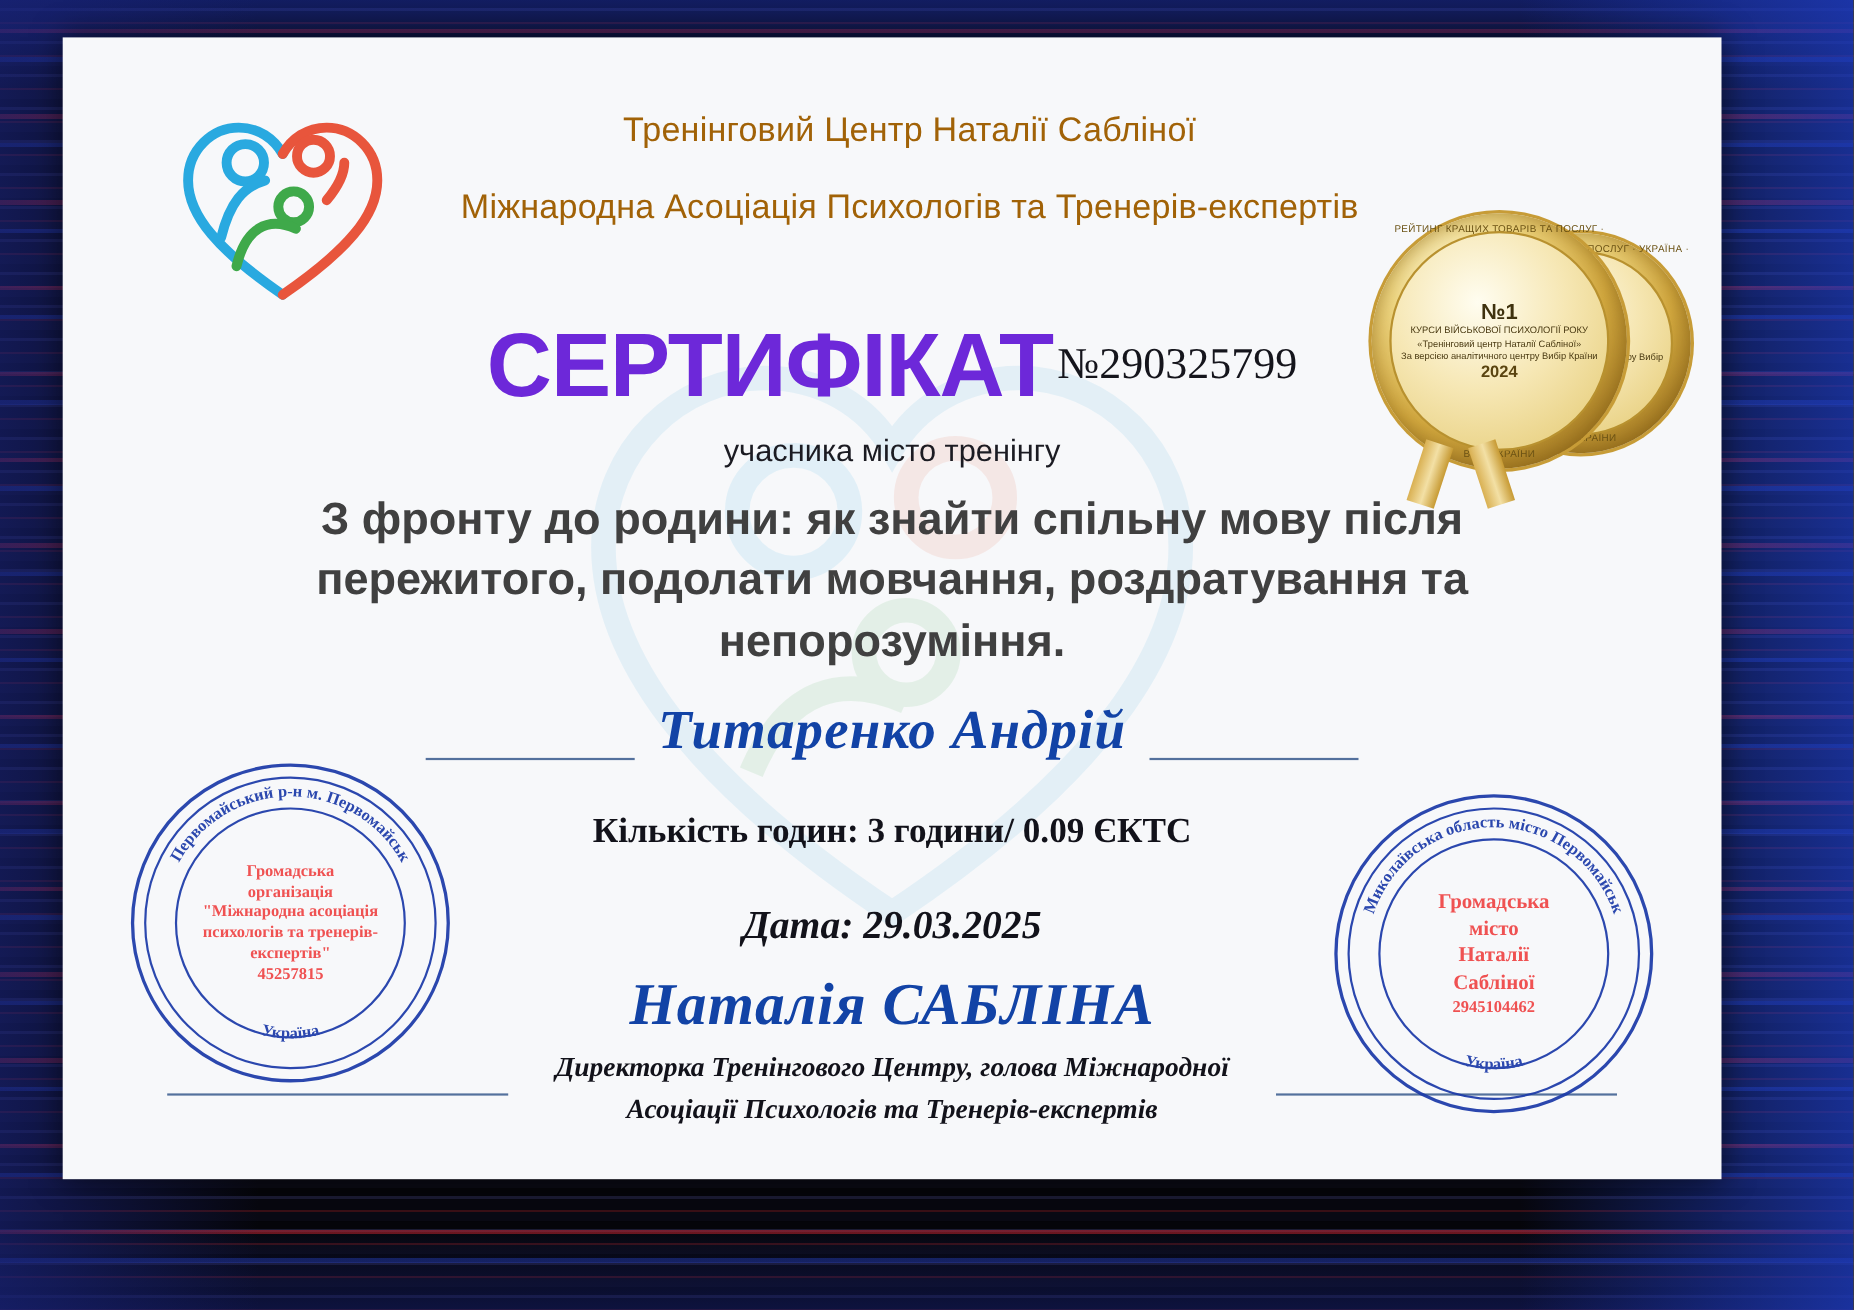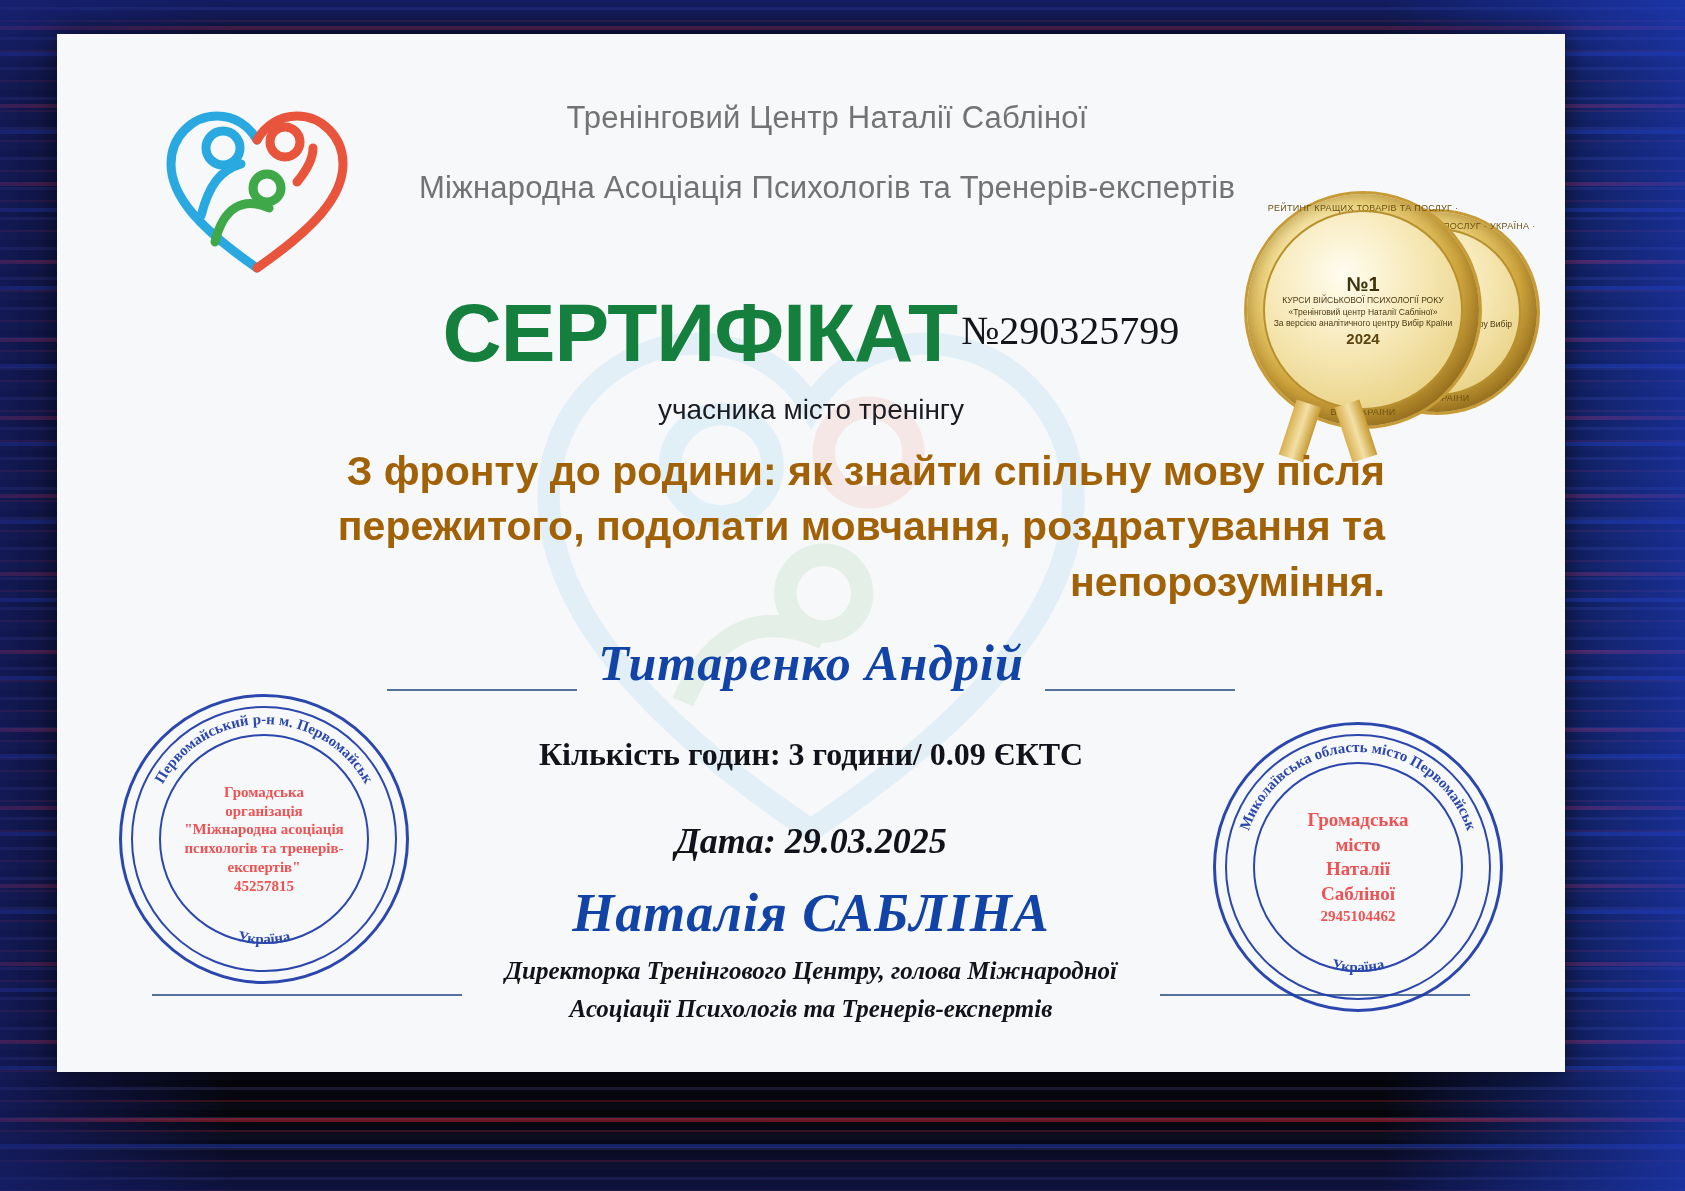--- a/index.html
+++ b/index.html
@@ -84,21 +84,21 @@
     pointer-events: none;
   }
 
   
   .header-text {
     position: absolute;
     left: 300px;
     top: 66px;
     width: 940px;
     text-align: center;
-    color: #737373;
+    color: #a16207;
   }
   .header-line1 {
     font-size: 31px;
     letter-spacing: .2px;
     margin-bottom: 34px;
   }
   .header-line2 {
     font-size: 31px;
     letter-spacing: .2px;
   }
@@ -196,21 +196,21 @@
     right: 0;
     top: 258px;
     display: flex;
     align-items: flex-end;
     justify-content: center;
   }
   .cert-title {
     font-size: 82px;
     font-weight: 700;
     letter-spacing: -1px;
-    color: #15803d;
+    color: #6d28d9;
     line-height: 1;
   }
   .cert-number {
     font-family: "Liberation Serif", serif;
     font-size: 40px;
     color: #15151c;
     margin-left: 4px;
     margin-bottom: 20px;
   }
   .subtitle {
@@ -221,25 +221,25 @@
     font-size: 28px;
     color: #1b1b22;
   }
 
   
   .course {
     position: absolute;
     left: 180px;
     right: 180px;
     top: 410px;
-    text-align: right;
+    text-align: center;
     font-size: 41px;
     font-weight: 700;
     line-height: 1.35;
-    color: #a16207;
+    color: #404040;
   }
 
   
   .participant {
     position: absolute;
     left: 0; right: 0;
     top: 600px;
     text-align: center;
     font-family: "Liberation Serif", serif;
     font-style: italic;

